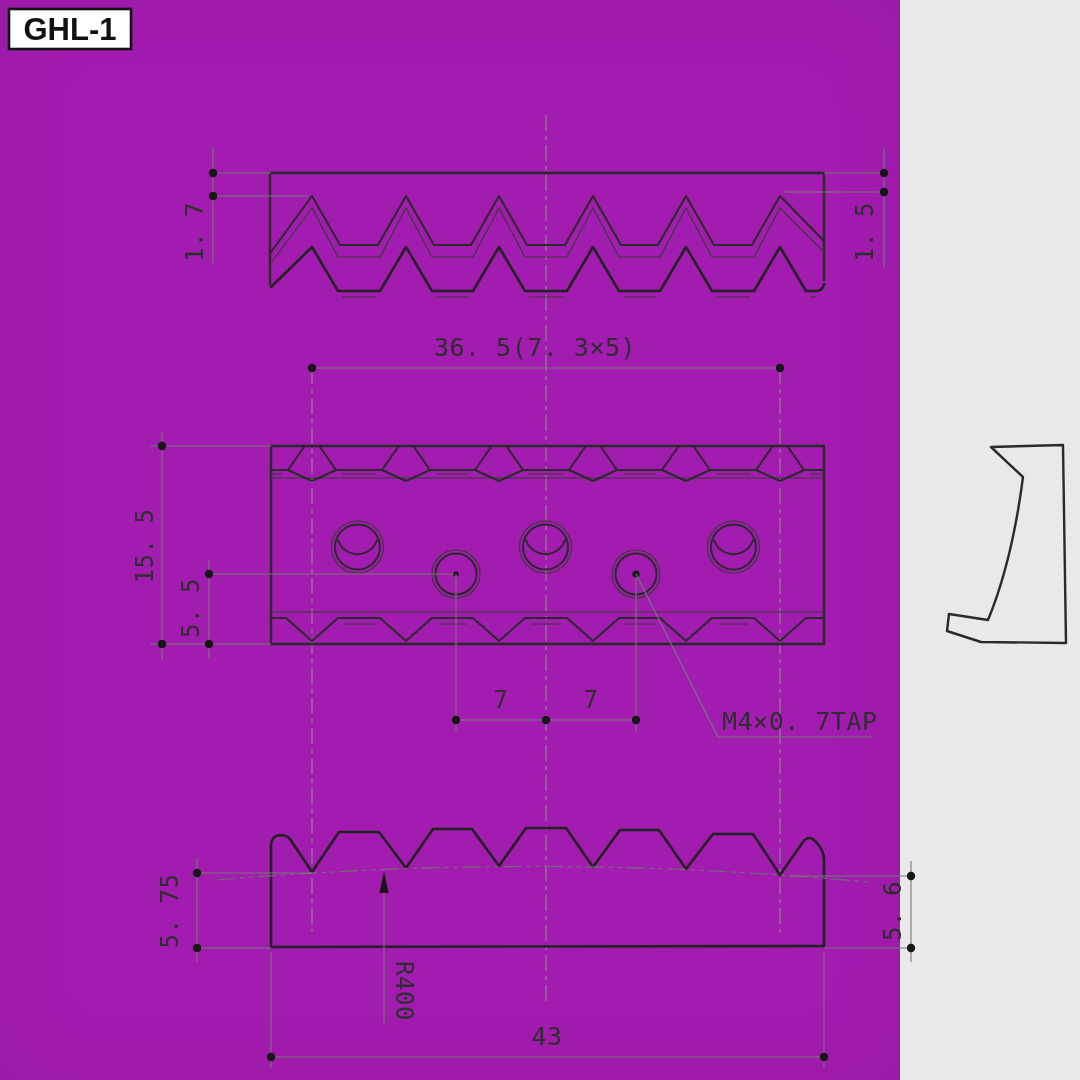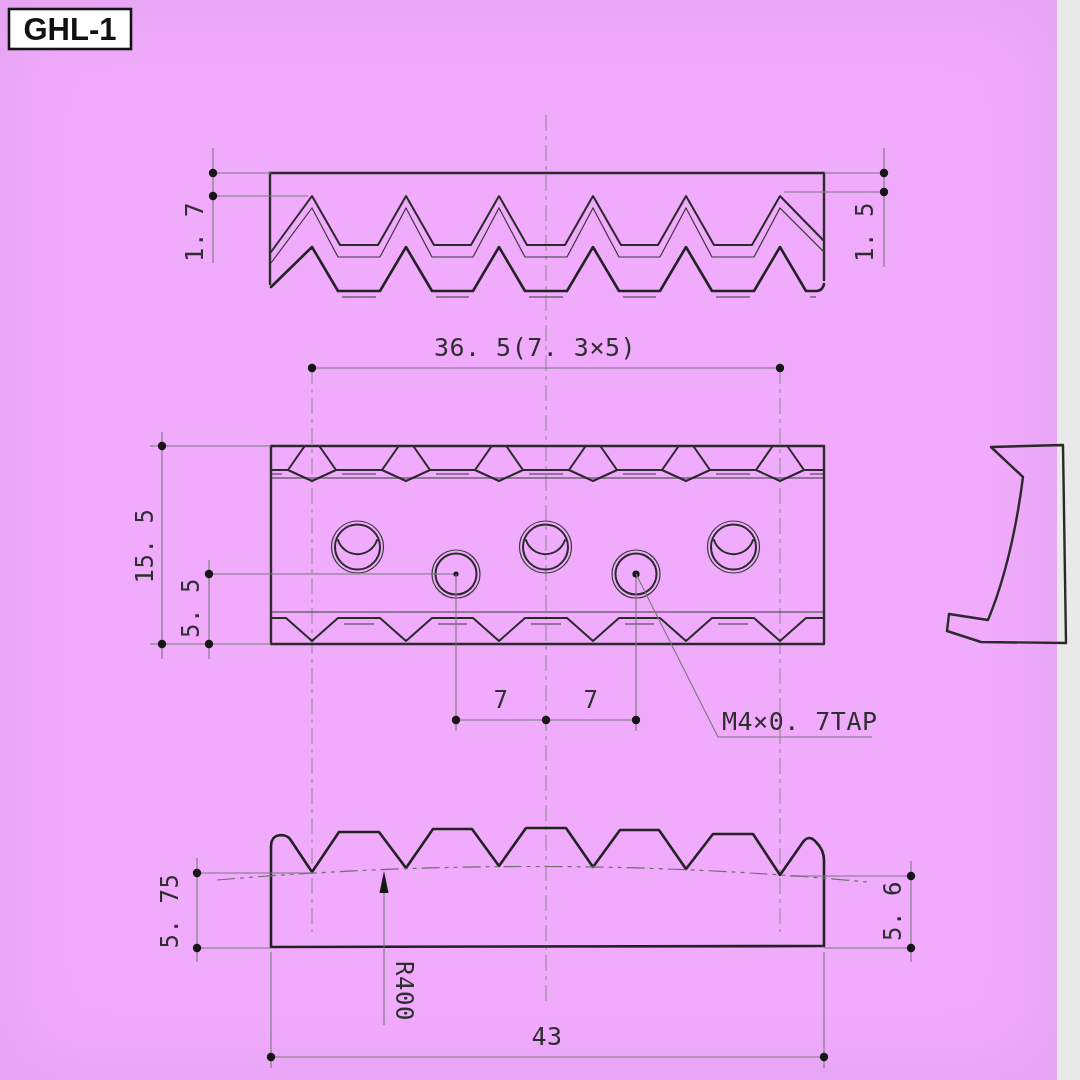--- a/index.html
+++ b/index.html
@@ -1,17 +1,17 @@
 <!DOCTYPE html>
 <html><head>
 <meta charset="utf-8">
 <style>
   html,body{margin:0;padding:0;background:#e9e9e9;}
   .canvas{
-    position:relative;width:1057px;height:1080px;background:#f0abfc;
+    position:relative;width:900px;height:1080px;background:#a21caf;
     box-shadow:inset 0 0 90px rgba(0,0,0,0.06);
     font-family:"DejaVu Sans Mono",monospace;
     text-align:right;
   }
   svg{position:absolute;left:0;top:0;}
   .outline{stroke:#2a2a2a;stroke-width:2.4;fill:none;stroke-linejoin:round;stroke-linecap:round;}
   .tooth{stroke:#2a2a2a;stroke-width:2.0;fill:none;stroke-linejoin:round;stroke-linecap:round;}
   .tooth-heavy{stroke:#222;stroke-width:2.6;fill:none;stroke-linejoin:round;stroke-linecap:round;}
   .thin{stroke:#3a3a3a;stroke-width:1.2;fill:none;}
   .dim{stroke:#787878;stroke-width:1.1;fill:none;}

